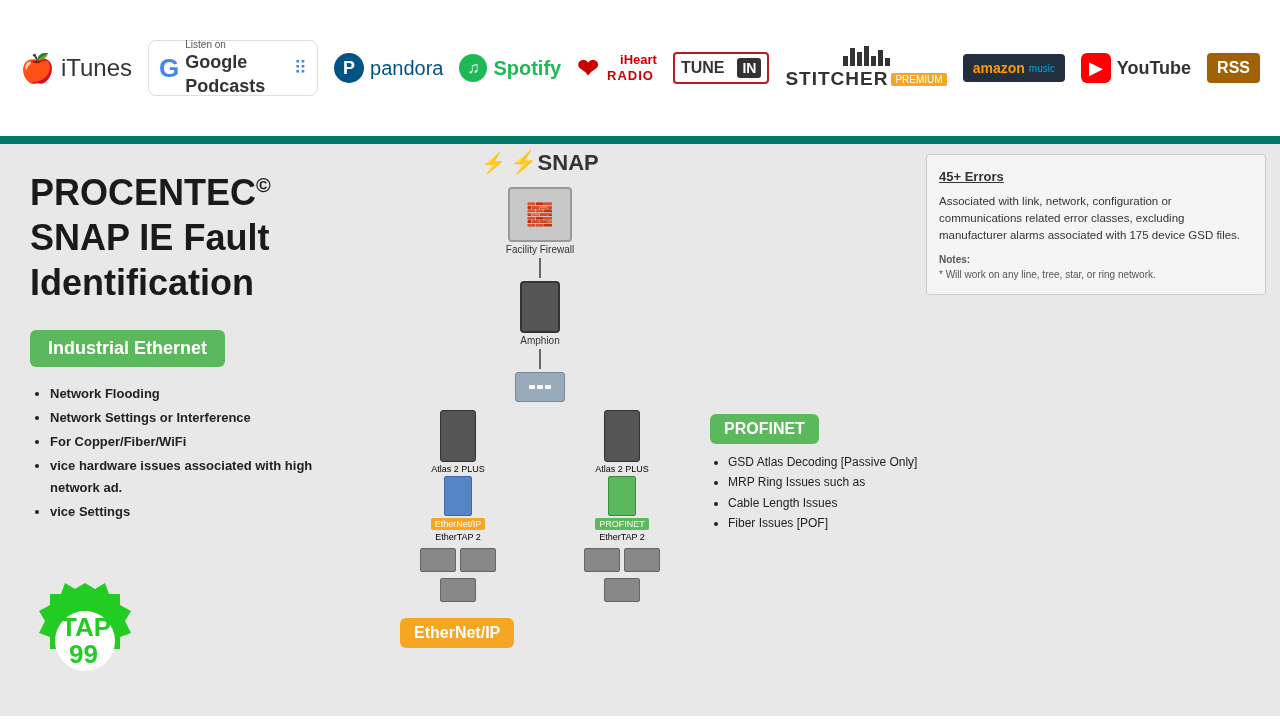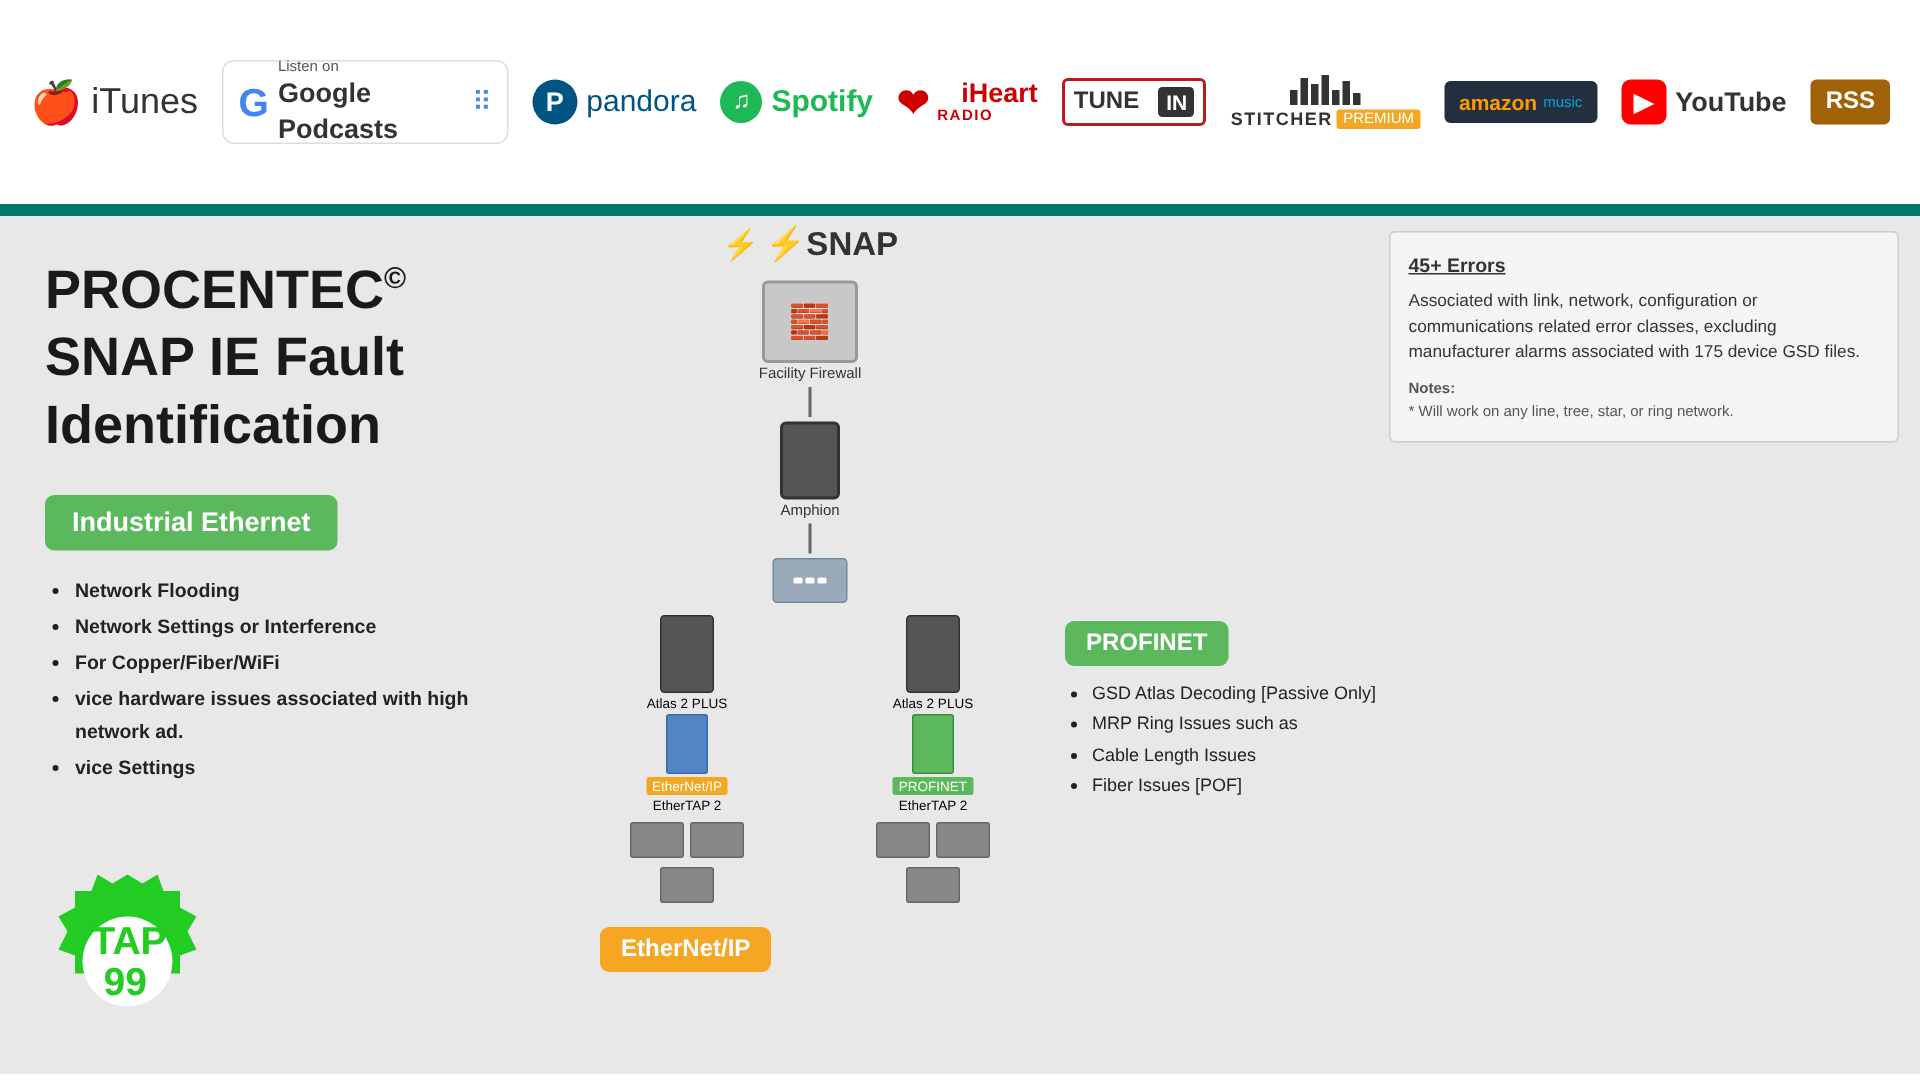--- a/index.html
+++ b/index.html
@@ -283,42 +283,42 @@
   <div class="spotify-badge">
     <div class="spotify-circle">
       <span style="color:white; font-size:16px;">♫</span>
     </div>
     <span class="spotify-text">Spotify</span>
   </div>
 
   <div class="iheart-badge">
     <span style="color:#cc0000; font-size:26px; font-weight:700;">❤</span>
     <div>
-      <div style="font-size:18px; font-weight:700; color:#cc0000; line-height:1.1;margin-left:16px;">iHeart</div>
-      <div style="font-size:10px; font-weight:700; color:#cc0000; letter-spacing:1px;">RADIO</div>
+      <div style="font-size:13px; font-weight:700; color:#cc0000; line-height:1.1;margin-left:16px;">iHeart</div>
+      <div style="font-size:13px; font-weight:700; color:#cc0000; letter-spacing:1px;text-align:center;">RADIO</div>
     </div>
   </div>
 
   <div class="tunein-badge">
     <span class="tunein-text">TUNE</span>
     <span class="tunein-in">IN</span>
   </div>
 
   <div style="display:flex; flex-direction:column; align-items:center; gap:2px;">
     <div class="stitcher-bars">
       <div class="stitcher-bar" style="height:10px;"></div>
       <div class="stitcher-bar" style="height:18px;"></div>
       <div class="stitcher-bar" style="height:14px;"></div>
       <div class="stitcher-bar" style="height:20px;"></div>
       <div class="stitcher-bar" style="height:10px;"></div>
       <div class="stitcher-bar" style="height:16px;"></div>
       <div class="stitcher-bar" style="height:8px;"></div>
     </div>
     <div style="display:flex; gap:3px; align-items:center;">
-      <span style="font-size:12px; font-weight:700; color:#333; letter-spacing:1px;">STITCHER</span>
+      <span style="font-size:19px; font-weight:700; color:#333; letter-spacing:1px;">STITCHER</span>
       <span style="background:#F5A623; color:white; font-size:10px; padding:1px 4px; border-radius:2px;">PREMIUM</span>
     </div>
   </div>
 
   <div class="amazon-badge">
     <span style="color:#FF9900; font-size:14px; font-weight:700;">amazon</span>
     <div>
       <div style="color:#00A8E1; font-size:10px;">music</div>
     </div>
   </div>

